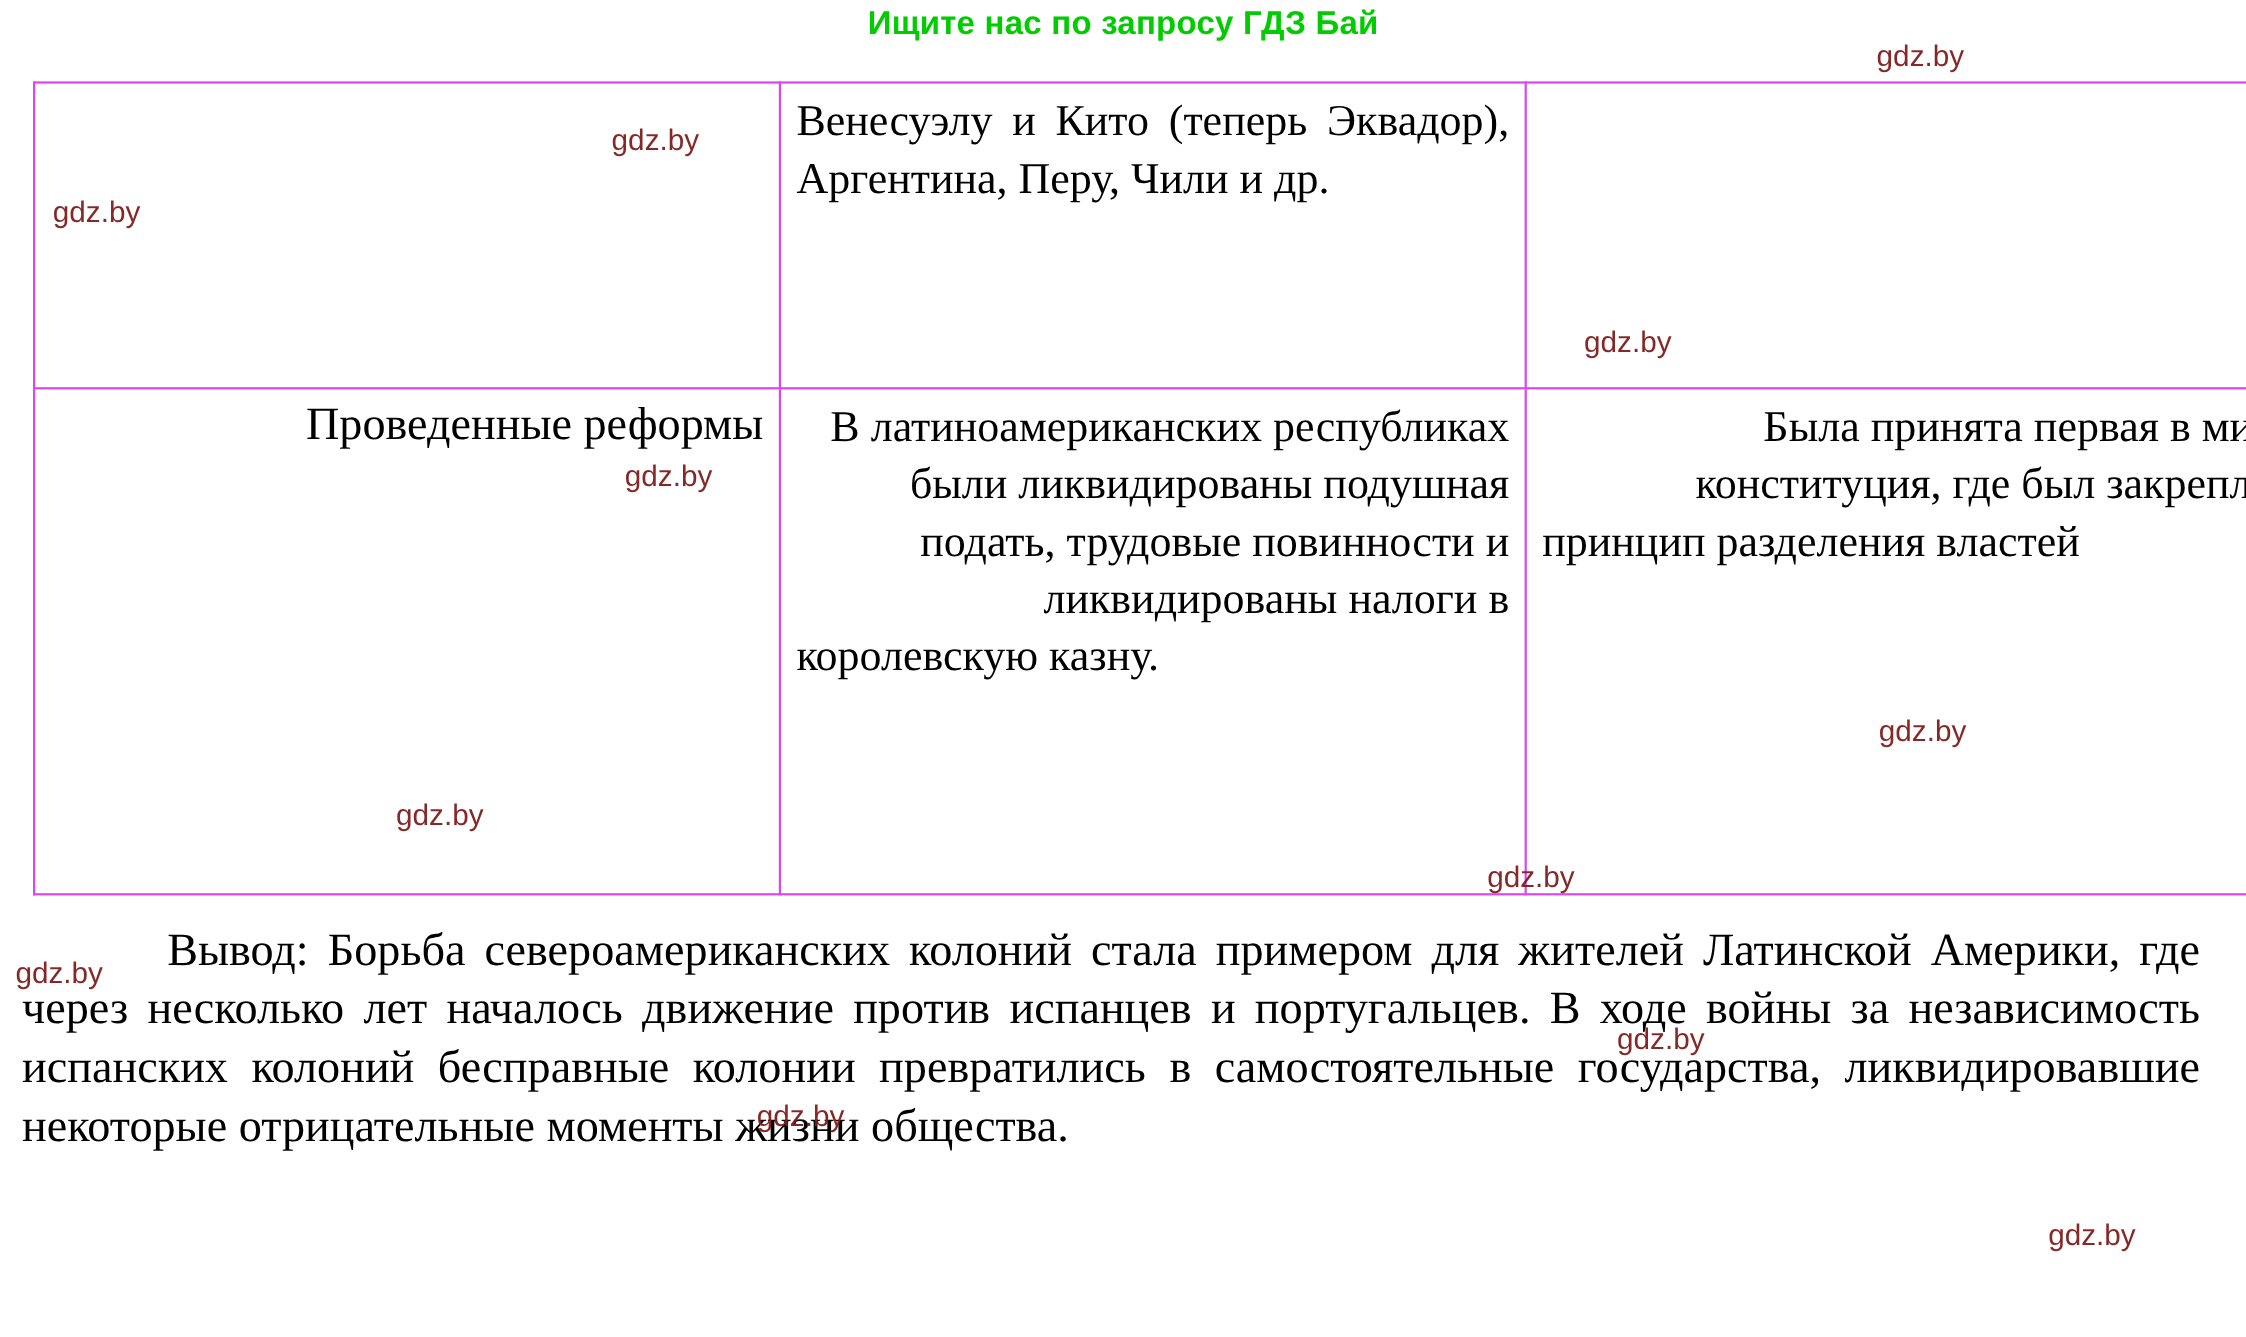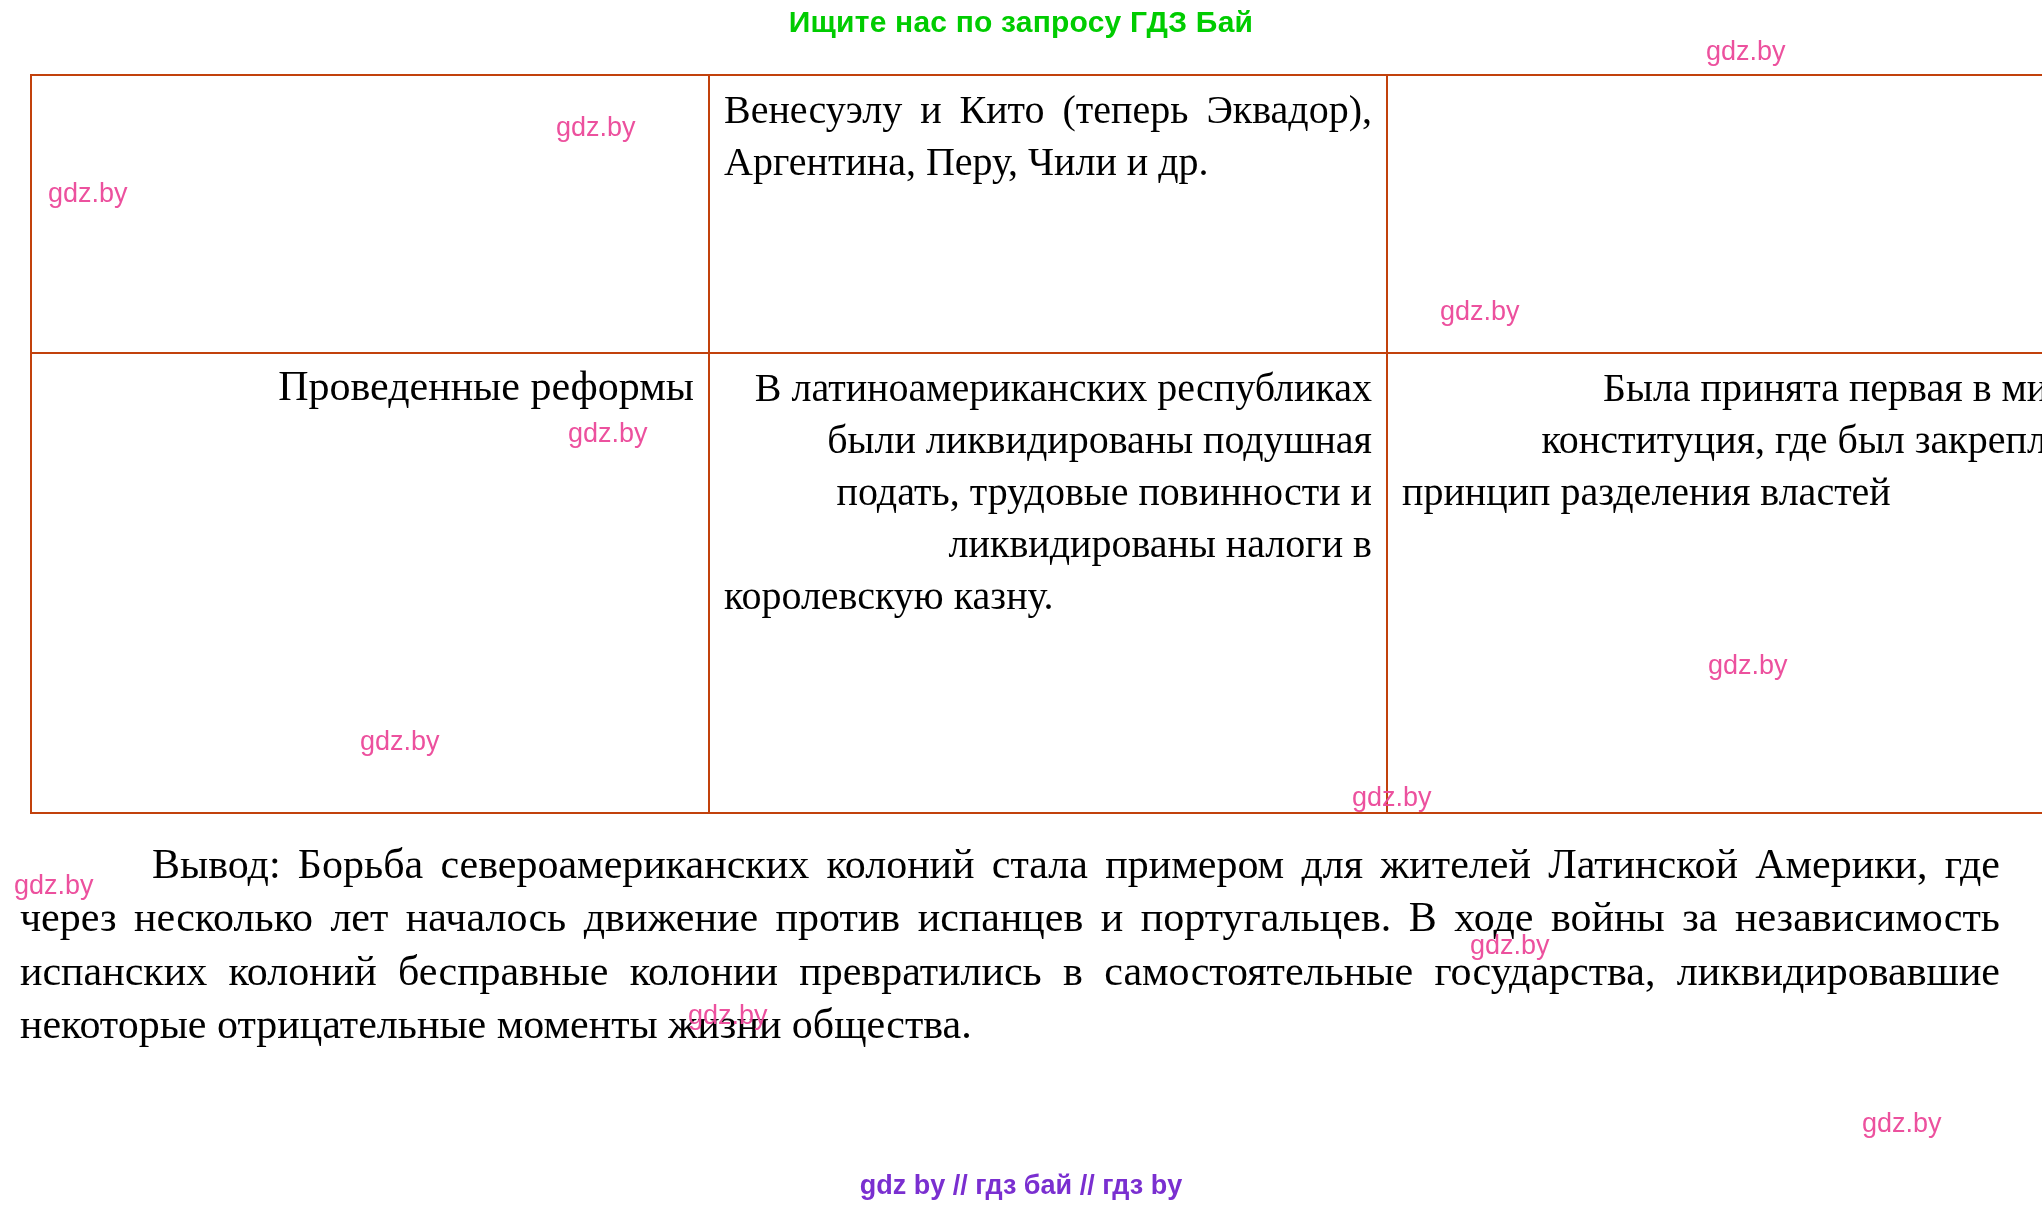--- a/index.html
+++ b/index.html
@@ -43,21 +43,21 @@
     left: 30px;
     top: 74px;
     width: 1980px;
   }
   table.main {
     border-collapse: collapse;
     width: 1980px;
     table-layout: fixed;
   }
   table.main td {
-    border: 2px solid #c2410c;
+    border: 2px solid #d946ef;
     vertical-align: top;
     padding: 8px 14px 10px 14px;
     font-size: 40px;
     line-height: 1.30;
     color: #000;
     position: relative;
   }
   .col-a { width: 648px; }
   .col-b { width: 648px; }
   .col-c { width: 684px; }
@@ -100,21 +100,21 @@
   }
   .bottom-banner-text {
     color: #7a2fd0;
     font-family: "Liberation Sans", sans-serif;
     font-size: 27px;
     font-weight: bold;
   }
   
   .wm {
     position: absolute;
-    color: #ec4899;
+    color: #7f1d1d;
     font-family: "Liberation Sans", sans-serif;
     font-size: 27px;
     opacity: 0.95;
     pointer-events: none;
     white-space: nowrap;
   }
 </style>
 </head>
 <body>
 
@@ -150,23 +150,20 @@
         </td>
       </tr>
     </tbody>
       </table>
   </div>
 
   <div class="conclusion">
     <span class="conclusion-indent"></span><span>Вывод: Борьба североамериканских колоний стала примером для жителей Латинской Америки, где через несколько лет началось движение против испанцев и португальцев. В ходе войны за независимость испанских колоний бесправные колонии превратились в самостоятельные государства, ликвидировавшие некоторые отрицательные моменты жизни общества.</span>
   </div>
 
-  <div class="bottom-banner">
-    <span class="bottom-banner-text">gdz by  //  гдз бай  //  гдз by</span>
-  </div>
 
   <div id="watermark-layer">
       <span class="wm" style="left: 1706px; top: 36px;">gdz.by</span>
       <span class="wm" style="left: 556px; top: 112px;">gdz.by</span>
       <span class="wm" style="left: 48px; top: 178px;">gdz.by</span>
       <span class="wm" style="left: 1440px; top: 296px;">gdz.by</span>
       <span class="wm" style="left: 568px; top: 418px;">gdz.by</span>
       <span class="wm" style="left: 360px; top: 726px;">gdz.by</span>
       <span class="wm" style="left: 1708px; top: 650px;">gdz.by</span>
       <span class="wm" style="left: 1352px; top: 782px;">gdz.by</span>

